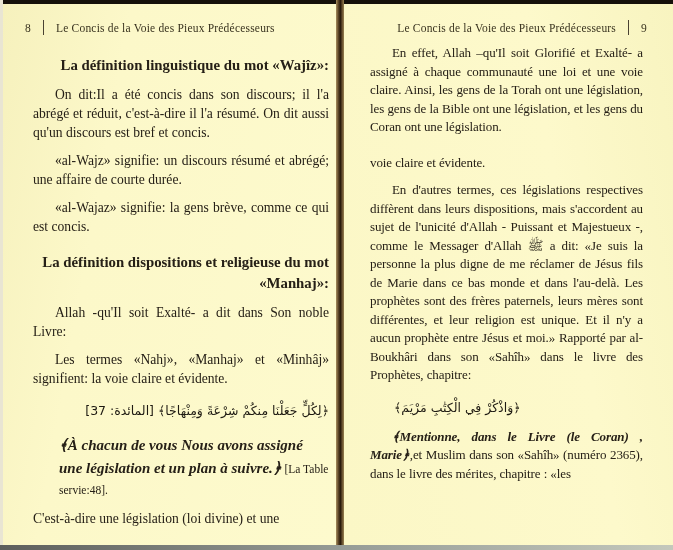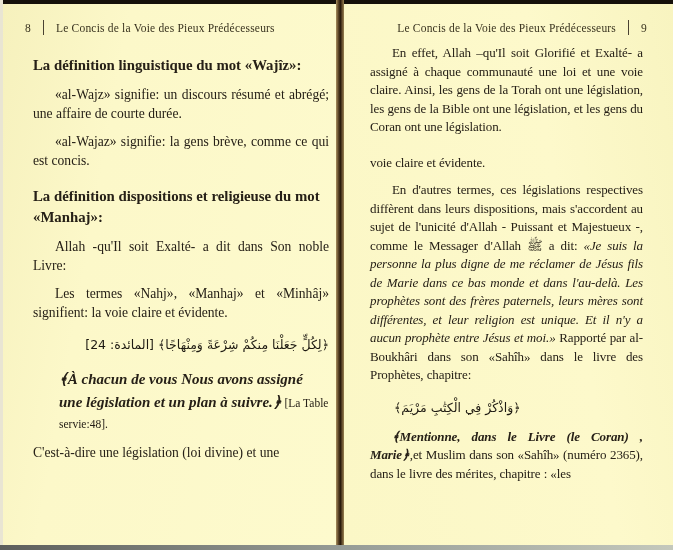--- a/index.html
+++ b/index.html
@@ -33,32 +33,32 @@
     display:flex; align-items:center; font-size:11.5px; color:#39331f;
     letter-spacing:.2px; line-height:14px;
   }
   .page.left  .page-header { padding:16px 8px 0 22px; }
   .page.right .page-header { padding:16px 26px 0 0; justify-content:flex-end; }
   .header-bar { width:1px; height:15px; background:#4a4232; margin:0 12px; }
   .content-left  { padding:0 8px 0 30px;  font-size:13.6px; line-height:19px; text-align:justify; }
   .content-right { padding:0 30px 0 26px; font-size:13px;  line-height:18.5px; text-align:justify; letter-spacing:-0.1px; }
   .para { margin-top:9px; text-indent:22px; }
   .para.no-indent { text-indent:0; }
-  .heading { font-weight:bold; font-size:14.8px; line-height:21px; margin-top:16px; text-align:left; }
+  .heading { font-weight:bold; font-size:14.8px; line-height:21px; margin-top:16px; text-align:right; }
   .content-left .heading:first-of-type { margin-top:20px; }
   .arabic-line {
     direction:rtl; font-family:"DejaVu Sans", sans-serif; font-size:12.5px;
     margin-top:12px; line-height:22px; color:#1e1a12;
   }
   .arabic-left  { text-align:left;  padding-left:2px;  text-align:right; }
   .arabic-right { text-align:left; padding-left:24px; padding-right:4px; }
   .quote-block { margin-top:12px; margin-left:26px; text-align:left; }
   .quote-bold { font-weight:bold; font-style:italic; font-size:15px; line-height:23px; }
   .quote-ref { font-size:11.5px; font-style:normal; font-weight:normal; }
-  .hadith-italic { font-style:italic; }
+  .hadith-italic { }
   .salawat { font-family:"DejaVu Sans", sans-serif; font-size:13px; }
   .last-line { text-indent:0; }
   .mention-quote { font-weight:bold; font-style:italic; }
 </style>
 </head>
 <body>
 
 <div class="photo">
 
   <div class="gutter"></div>
@@ -66,26 +66,27 @@
   <div class="edge-bottom"></div>
 
   <div class="page left">
     <div class="page-header">
       <span>8</span>
       <span class="header-bar"></span>
       <span>Le Concis de la Voie des Pieux Prédécesseurs</span>
     </div>
     <div class="content-left">
       <div class="heading">La définition linguistique du mot «Wajîz»:</div>
+      <p class="para">On dit:Il a été concis dans son discours; il l'a abrégé et réduit, c'est-à-dire il l'a résumé. On dit aussi qu'un discours est bref et concis.</p>
       <p class="para">«al-Wajz» signifie: un discours résumé et abrégé; une affaire de courte durée.</p>
       <p class="para">«al-Wajaz» signifie: la gens brève, comme ce qui est concis.</p>
       <div class="heading">La définition dispositions et religieuse du mot «Manhaj»:</div>
       <p class="para">Allah -qu'Il soit Exalté- a dit dans Son noble Livre:</p>
       <p class="para">Les termes «Nahj», «Manhaj» et «Minhâj» signifient: la voie claire et évidente.</p>
-      <div class="arabic-line arabic-left">﴿لِكُلٍّ جَعَلْنَا مِنكُمْ شِرْعَةً وَمِنْهَاجًا﴾ [المائدة: 24]</div>
+      <div class="arabic-line arabic-left">﴿لِكُلٍّ جَعَلْنَا مِنكُمْ شِرْعَةً وَمِنْهَاجًا﴾ [المائدة: 37]</div>
       <div class="quote-block"><span class="quote-bold">﴾À chacun de vous Nous avons assigné une législation et un plan à suivre.﴿</span><span class="quote-ref"> [La Table servie:48].</span></div>
       <p class="para last-line">C'est-à-dire une législation (loi divine) et une</p>
     </div>
   </div>
 
   <div class="page right">
     <div class="page-header">
       <span>Le Concis de la Voie des Pieux Prédécesseurs</span>
       <span class="header-bar"></span>
       <span>9</span>

